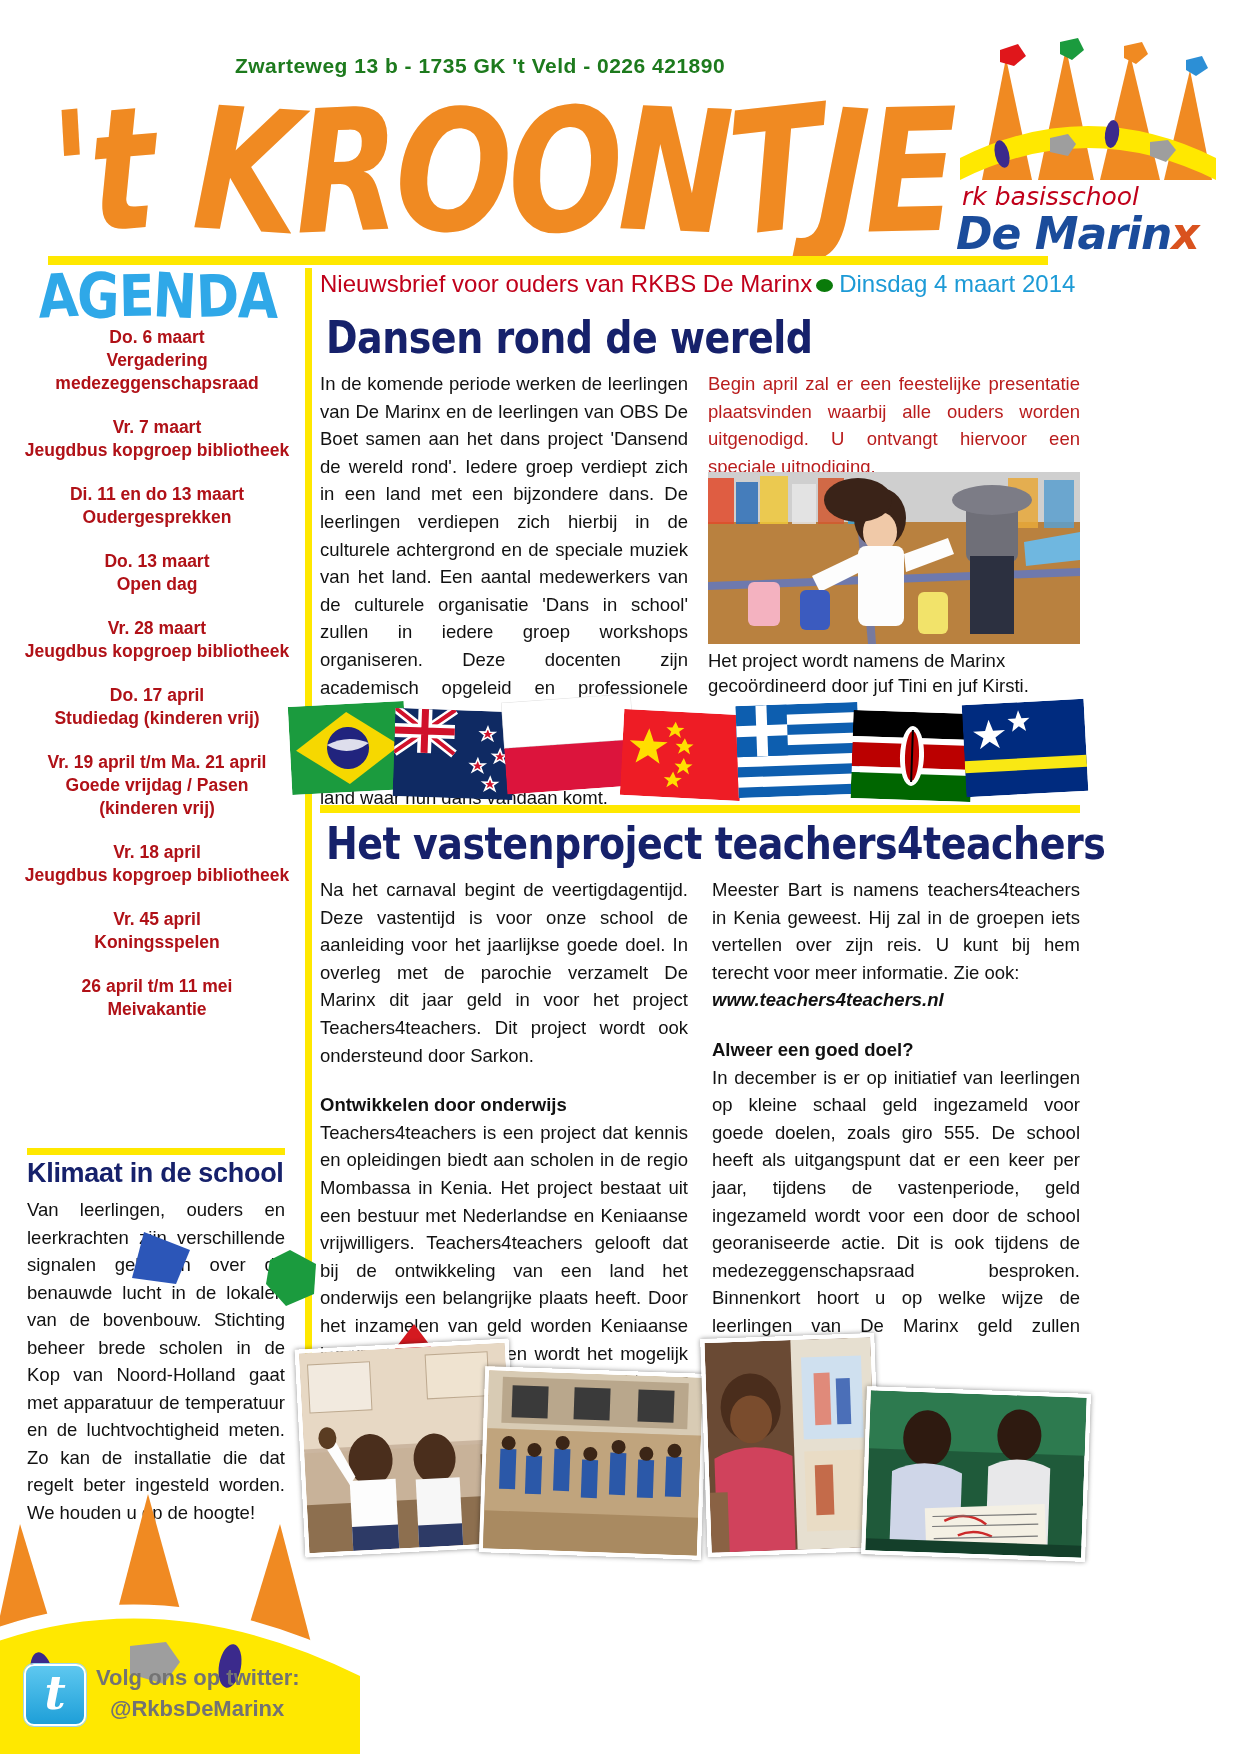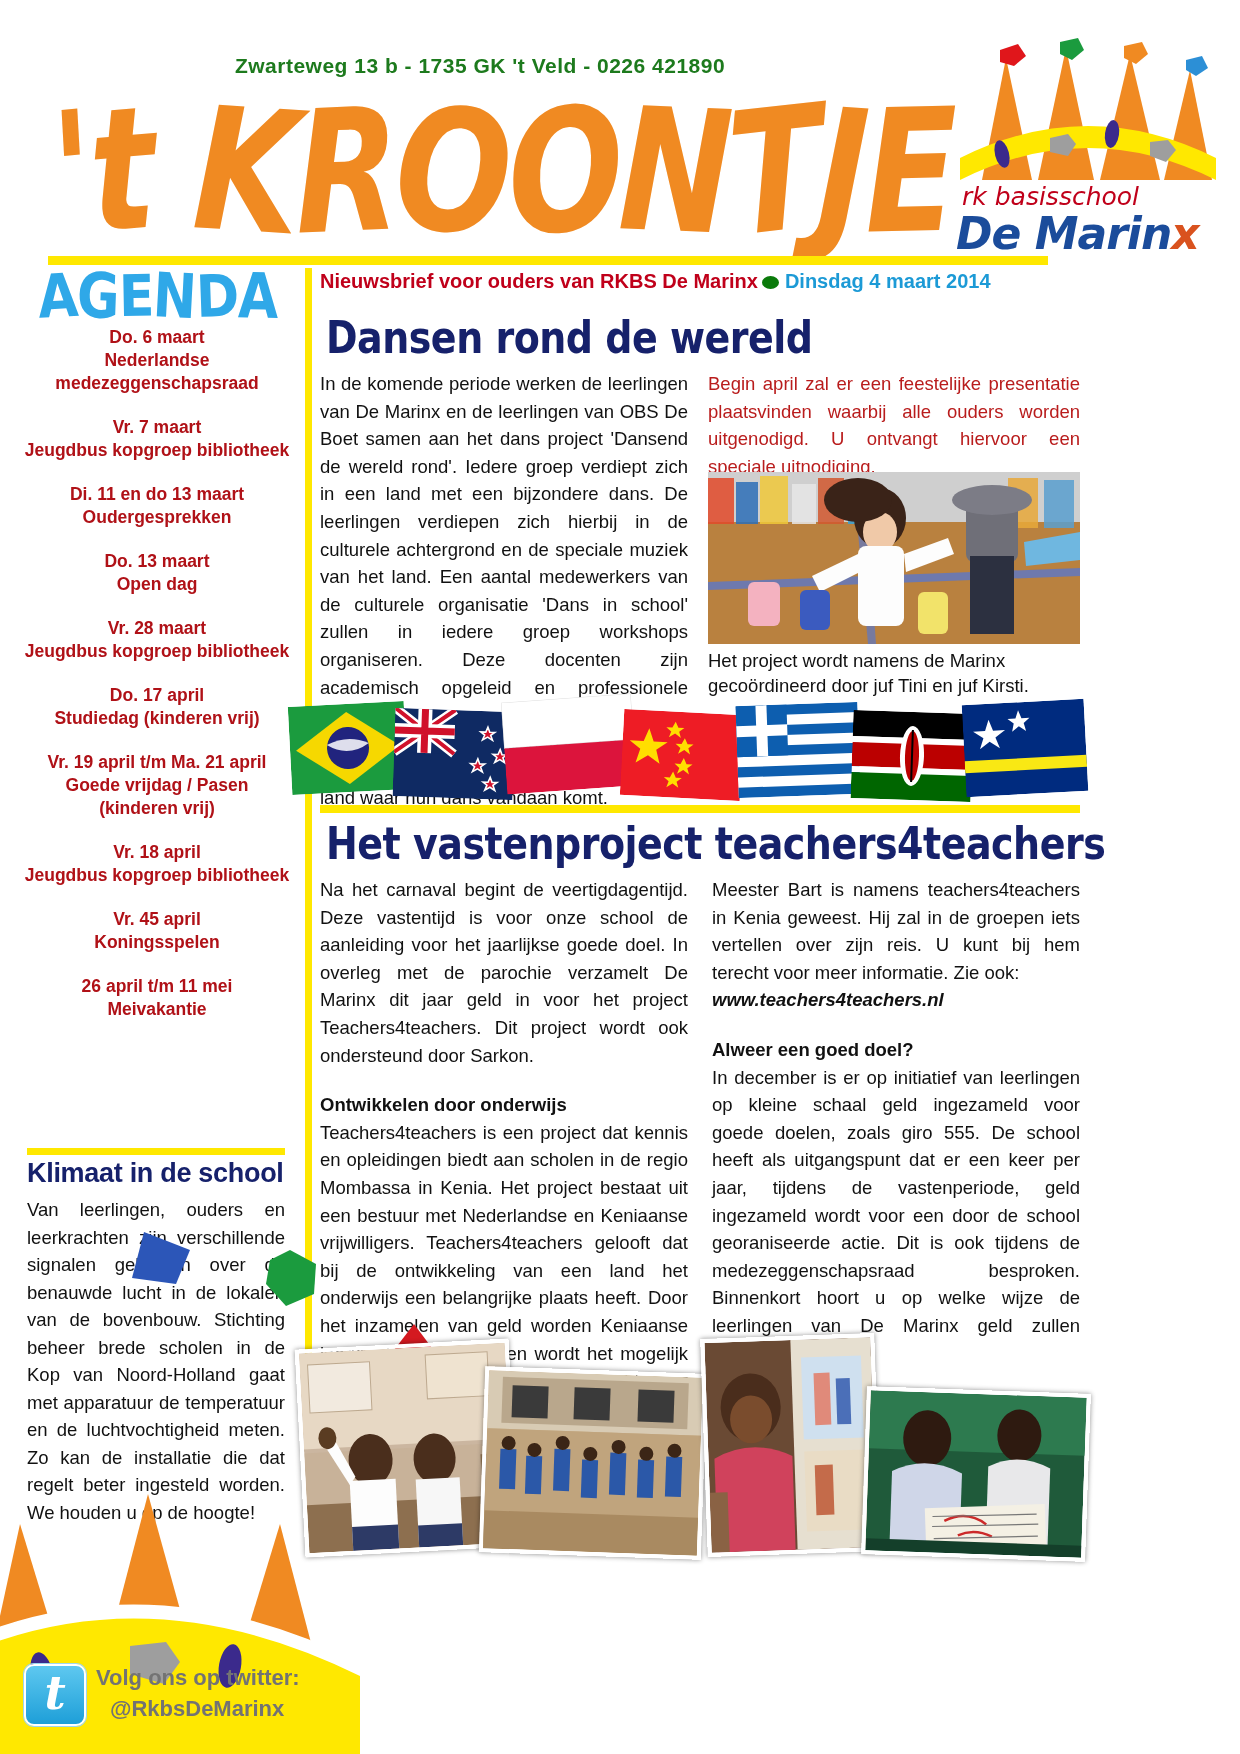--- a/index.html
+++ b/index.html
@@ -56,21 +56,21 @@
   .logo .marinx{
     position:absolute;left:2px;top:178px;width:266px;
     font-size:44px;color:#1B4C9B;font-weight:bold;font-style:italic;text-align:left;
     font-family:"DejaVu Sans", sans-serif;letter-spacing:-1px;
   }
   .logo .marinx .xred{color:#D9521E;}
 
   
   .subhead{
     position:absolute;left:320px;top:270px;width:660px;height:28px;
-    font-size:20px;font-weight:bold;white-space:nowrap;
+    font-size:24px;font-weight:normal;white-space:nowrap;
   }
   .subhead .red{color:#C0001A;}
   .subhead .dot{display:inline-block;width:17px;height:13px;background:#0A7A0A;
      border-radius:50%;margin:0 6px 0 4px;vertical-align:middle;}
   .subhead .blue{color:#1C9AD6;}
 
   
   .vsep{position:absolute;left:305px;top:268px;width:7px;height:1190px;background:#FFE800;}
 
   
@@ -219,21 +219,21 @@
   </div>
 
   <div class="vsep"></div>
 
   <div class="agenda-title">
     <span class="a1">A</span><span class="a2">G</span><span class="a3">E</span><span class="a4">N</span><span class="a5">D</span><span class="a6">A</span>
   </div>
   <div class="agenda-list" id="agenda-list">
       <div class="agenda-item">
         <div>Do. 6 maart</div>
-        <div>Nederlandse</div>
+        <div>Vergadering</div>
         <div>medezeggenschapsraad</div>
       </div>
       <div class="agenda-item">
         <div>Vr. 7 maart</div>
         <div>Jeugdbus kopgroep bibliotheek</div>
       </div>
       <div class="agenda-item">
         <div>Di. 11 en do 13 maart</div>
         <div>Oudergesprekken</div>
       </div>

